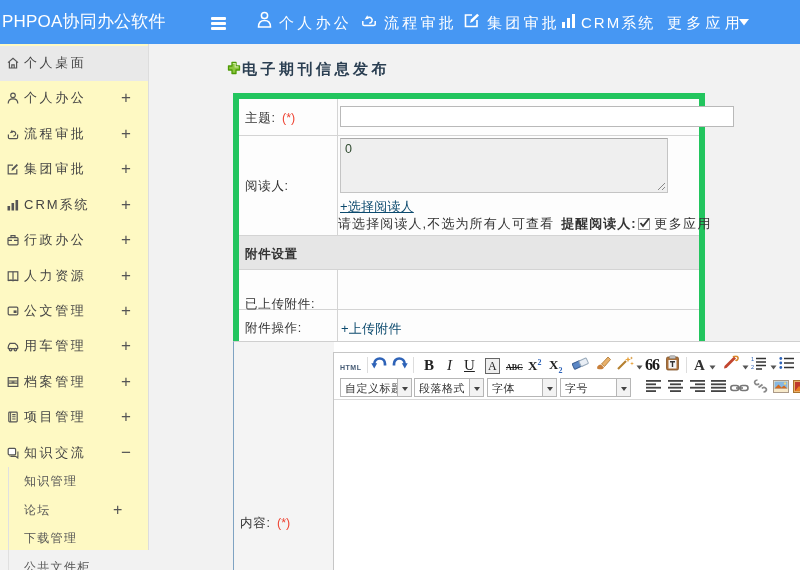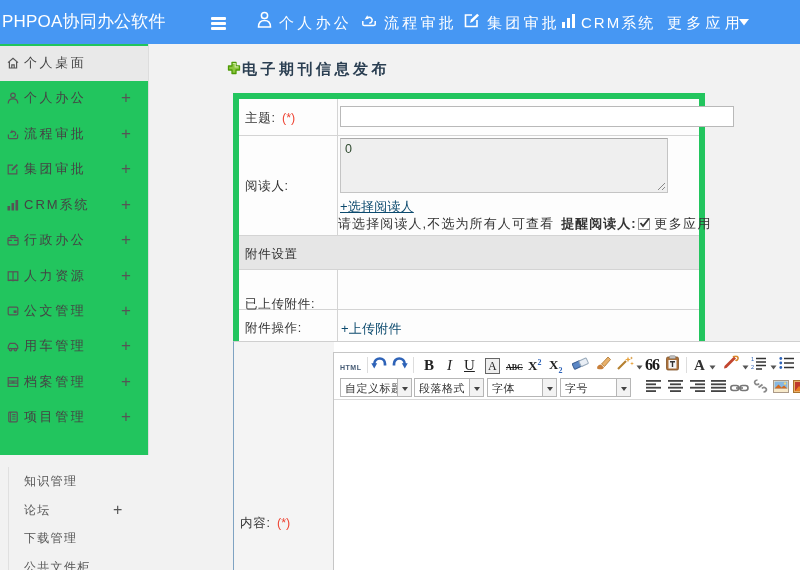--- a/index.html
+++ b/index.html
@@ -6,21 +6,21 @@
 html,body{width:800px;height:570px;overflow:hidden;font-family:"Liberation Sans",sans-serif}
 body{position:relative;background:#f2f2f2}
 .abs{position:absolute}
 
 .top{position:absolute;left:0;top:0;width:800px;height:44px;background:#4697f3;color:#fff}
 .brand{position:absolute;left:2px;top:0;line-height:44px;font-size:17px;letter-spacing:.2px}
 .ham span{position:absolute;left:211px;width:15px;height:3px;background:#fff;border-radius:1px}
 .navtxt{position:absolute;top:0;line-height:45px;font-size:15px;letter-spacing:3.25px;white-space:nowrap}
 .navico{position:absolute;top:13px}
 
-.side{position:absolute;left:0;top:44px;width:149px;height:411px;background:#22c55e;border-right:1px solid #ddd}
+.side{position:absolute;left:0;top:44px;width:149px;height:506px;background:#fef9c3;border-right:1px solid #ddd}
 .srow{position:absolute;left:0;width:148px;height:35px}
 .srow .txt{position:absolute;left:24px;top:50%;transform:translateY(-50%);font-size:13px;letter-spacing:2.6px;color:#444;white-space:nowrap}
 .srow .ico{position:absolute;left:7px;top:50%;transform:translateY(-50%)}
 .srow .plus{position:absolute;left:121px;top:50%;transform:translateY(-50%);font-size:17px;font-weight:400;color:#555}
 .sub{position:absolute;left:8px;width:140px;border-left:1px solid #e0e0e0}
 .subrow{position:absolute;left:0;width:139px;height:29px}
 .subrow .txt{position:absolute;left:15px;top:50%;transform:translateY(-50%);font-size:12px;letter-spacing:1.3px;color:#555;white-space:nowrap}
 .subrow .plus{position:absolute;left:104px;top:50%;transform:translateY(-50%);font-size:16px;color:#555}
 
 .title{position:absolute;left:242px;top:60px;font-size:15px;font-weight:bold;letter-spacing:3.5px;color:#2b3f52;white-space:nowrap}
@@ -168,20 +168,29 @@
     </div>
     <div class="srow" style="top:355.7px;">
       <svg class="ico" width="12" height="12" viewBox="0 0 12 12">
         <rect x="1.8" y="1.2" width="8.4" height="9.6" rx="0.8" stroke="#555" stroke-width="1.2" fill="none"></rect>
         <path d="M3.6 1.2 L3.6 10.8" stroke="#555" stroke-width="1"></path>
         <path d="M5.2 3.6 L8.6 3.6 M5.2 5.8 L8.6 5.8 M5.2 8 L8.6 8" stroke="#555" stroke-width="1.1" fill="none"></path>
       </svg>
       <span class="txt" style="">项目管理</span>
       <span class="plus">+</span>
     </div>
+    <div class="srow" style="top:391.1px;">
+      <svg class="ico" width="13" height="12" viewBox="0 0 13 12">
+        <rect x="1.2" y="1.4" width="7.4" height="6.4" rx="1" stroke="#555" stroke-width="1.2" fill="#fff"></rect>
+        <path d="M4 9.4 L8.6 9.4 L10.8 11 L10.8 9.4 L10.9 9.4 L10.9 4.4" stroke="#555" stroke-width="1.1" fill="none"></path>
+        <path d="M2.8 8.6 L3.4 9.9" stroke="#555" stroke-width="1"></path>
+      </svg>
+      <span class="txt" style="">知识交流</span>
+      <span class="plus">−</span>
+    </div>
     <div class="sub" style="top:422.5px;height:105.5px">
       <div class="subrow" style="top:0.0px">
         <span class="txt">知识管理</span>
       </div>
       <div class="subrow" style="top:28.7px">
         <span class="txt">论坛</span>
         <span class="plus">+</span>
       </div>
       <div class="subrow" style="top:57.4px">
         <span class="txt">下载管理</span>
@@ -212,21 +221,21 @@
       <svg class="abs" style="right:1px;bottom:1px" width="9" height="9" viewBox="0 0 9 9">
           <path d="M8 1 L1 8 M8 5 L5 8" stroke="#888" stroke-width="1" fill="none"></path>
         </svg>
     </div>
     <a class="abs" style="left:101px;top:62px;font-size:13px;text-decoration:underline;letter-spacing:.2px">+选择阅读人</a>
     <div class="abs" style="left:99px;top:79px;font-size:13px;color:#333;letter-spacing:1.1px;white-space:nowrap">请选择阅读人,不选为所有人可查看<b style="letter-spacing:1px;margin-left:7px">提醒阅读人<span style="letter-spacing:0">:</span></b><span style="display:inline-block;width:12px;height:12px;border:1px solid #999;background:#fff;vertical-align:-1.5px;position:relative;margin-left:2px"><svg width="13" height="12" viewBox="0 0 13 12" style="position:absolute;left:-1px;top:-2px">
             <path d="M2.5 6 L5 9 L11 1.5" stroke="#333" stroke-width="1.8" fill="none"></path>
           </svg></span> <span style="letter-spacing:1.4px">更多应用</span></div>
   </div>
   <div class="row" style="height:34px;background:#e6e6e6">
-    <div class="lbl" style="top:10px;font-weight:normal;letter-spacing:0.7px">附件设置</div>
+    <div class="lbl" style="top:10px;font-weight:bold;letter-spacing:0.7px">附件设置</div>
   </div>
   <div class="row" style="height:40px">
     <div class="lbl" style="top:26px">已上传附件<span style="letter-spacing:0">:</span></div>
     <div class="cellsep"></div>
   </div>
   <div class="row" style="height:35px;border-bottom:none">
     <div class="lbl" style="top:10px">附件操作<span style="letter-spacing:0">:</span></div>
     <div class="cellsep"></div>
     <a class="abs" style="left:102px;top:10px;font-size:13px;letter-spacing:.2px">+上传附件</a>
   </div>

